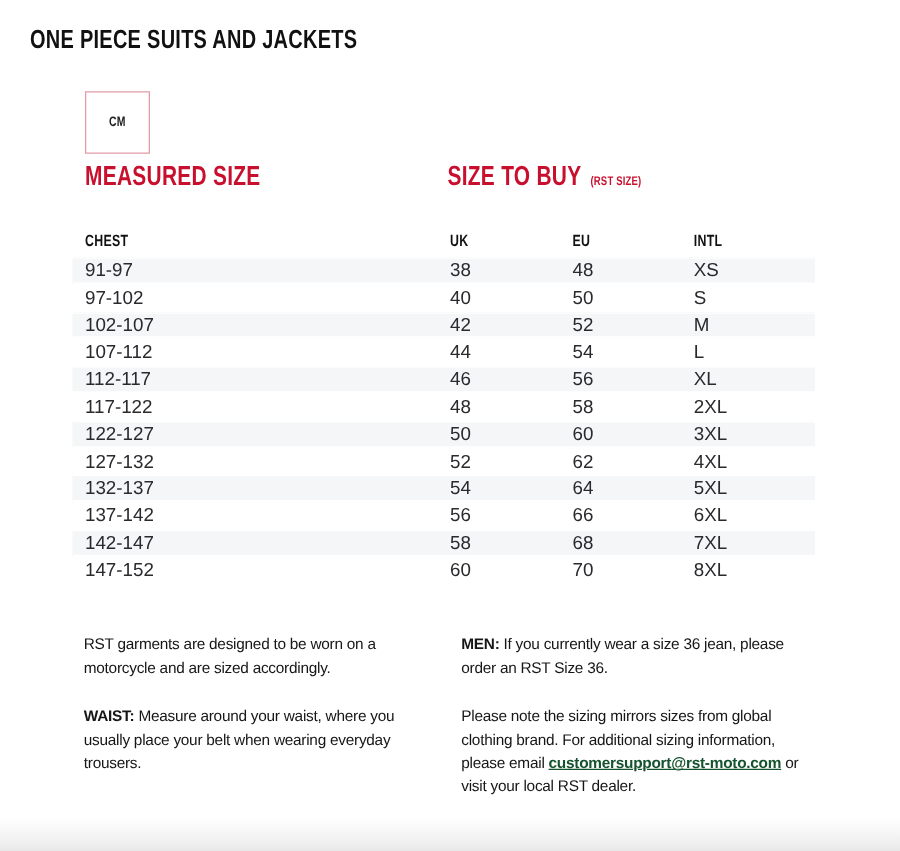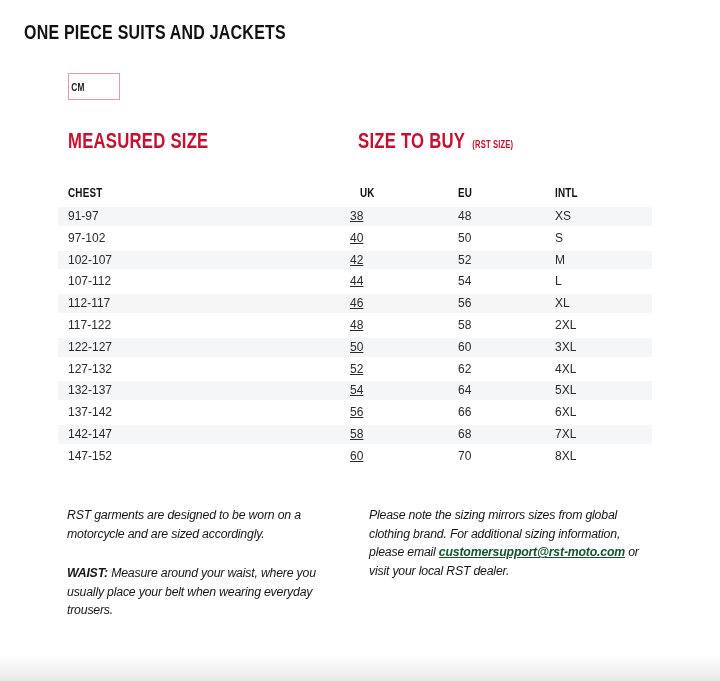--- a/index.html
+++ b/index.html
@@ -9,21 +9,21 @@
   }
   
   .cond{
     font-weight:700;display:inline-block;white-space:nowrap;
     transform:scaleX(.76);transform-origin:0 50%;letter-spacing:.3px;
   }
   .title{position:absolute;left:24px;top:20px;font-size:21px;color:#111111;}
   
   .toggle{position:absolute;left:68px;top:73px;display:flex;}
   .tbtn{
-    width:52px;height:27px;display:flex;align-items:center;justify-content:flex-start;
+    width:52px;height:50px;display:flex;align-items:center;justify-content:center;
     font-size:11px;background:#ffffff;box-sizing:border-box;cursor:pointer;
   }
   .tbtn .cond{transform-origin:50% 50%;}
   .tbtn.cm{border:1px solid #e39ca6;z-index:2;}
   .tbtn.inch{border:1px solid #ededed;border-left:none;color:#111;}
   
   .sections{position:absolute;left:58px;top:128px;width:600px;height:26px;}
   .sec-measured{position:absolute;left:10px;top:0;font-size:22px;color:#c8102e;}
   .sec-buy{
     position:absolute;left:300px;top:0;color:#c8102e;white-space:nowrap;
@@ -36,30 +36,30 @@
   .cols span{position:absolute;top:0;font-size:13px;}
   .colpos0{left:10px;} .colpos1{left:302px;} .colpos2{left:400px;} .colpos3{left:497px;}
   
   .table{position:absolute;left:58px;top:206px;width:594px;}
   .trow{position:relative;height:21.8px;}
   .trow:nth-child(odd){
     background:#f5f6f8;
     box-shadow:inset 0 -2px 0 #ffffff, inset 0 1px 0 #ffffff;
   }
   .trow span{
-    position:absolute;top:0;line-height:21.8px;font-size:12px;color:#2a2a2e;
+    position:absolute;top:0;line-height:21.8px;font-size:15px;color:#2a2a2e;
   }
-  .c0{left:10px;} .c1{left:292px;text-decoration:underline;} .c2{left:400px;} .c3{left:497px;}
+  .c0{left:10px;} .c1{left:302px;} .c2{left:400px;} .c3{left:497px;}
   
   .notes{
     position:absolute;left:67px;top:506px;width:590px;display:flex;gap:14px;
     font-size:12.3px;line-height:18.6px;letter-spacing:-.2px;color:#161616;
   }
   .ncol{width:288px;}
-  .np{margin:0 0 21px 0;font-style:italic;}
+  .np{margin:0 0 21px 0;}
   .np strong{font-weight:700;}
   .email-link{color:#14532d;font-weight:700;text-decoration:underline;cursor:pointer;}
   
   .footer-fade{
     position:absolute;left:0;right:0;bottom:0;height:27px;
     background:linear-gradient(180deg,rgba(255,255,255,0) 0%,#eeeeee 80%,#e7e7e7 100%);
   }
 </style>
 </head>
 <body>
@@ -163,19 +163,20 @@
       <span class="c3">8XL</span>
     </div>
   </div>
 
   <div class="notes">
     <div class="ncol">
       <p class="np"><span>RST garments are designed to be worn on a motorcycle and are sized accordingly.</span></p>
       <p class="np"><strong>WAIST:</strong><span> Measure around your waist, where you usually place your belt when wearing everyday trousers.</span></p>
     </div>
     <div class="ncol">
+      <p class="np"><strong>MEN:</strong><span> If you currently wear a size 36 jean, please order an RST Size 36.</span></p>
       <p class="np"><span>Please note the sizing mirrors sizes from global clothing brand. For additional sizing information, please email </span><a class="email-link">customersupport@rst-moto.com</a><span> or visit your local RST dealer.</span></p>
     </div>
   </div>
 
   <div class="footer-fade"></div>
 
 </div>
 
 </body></html>

